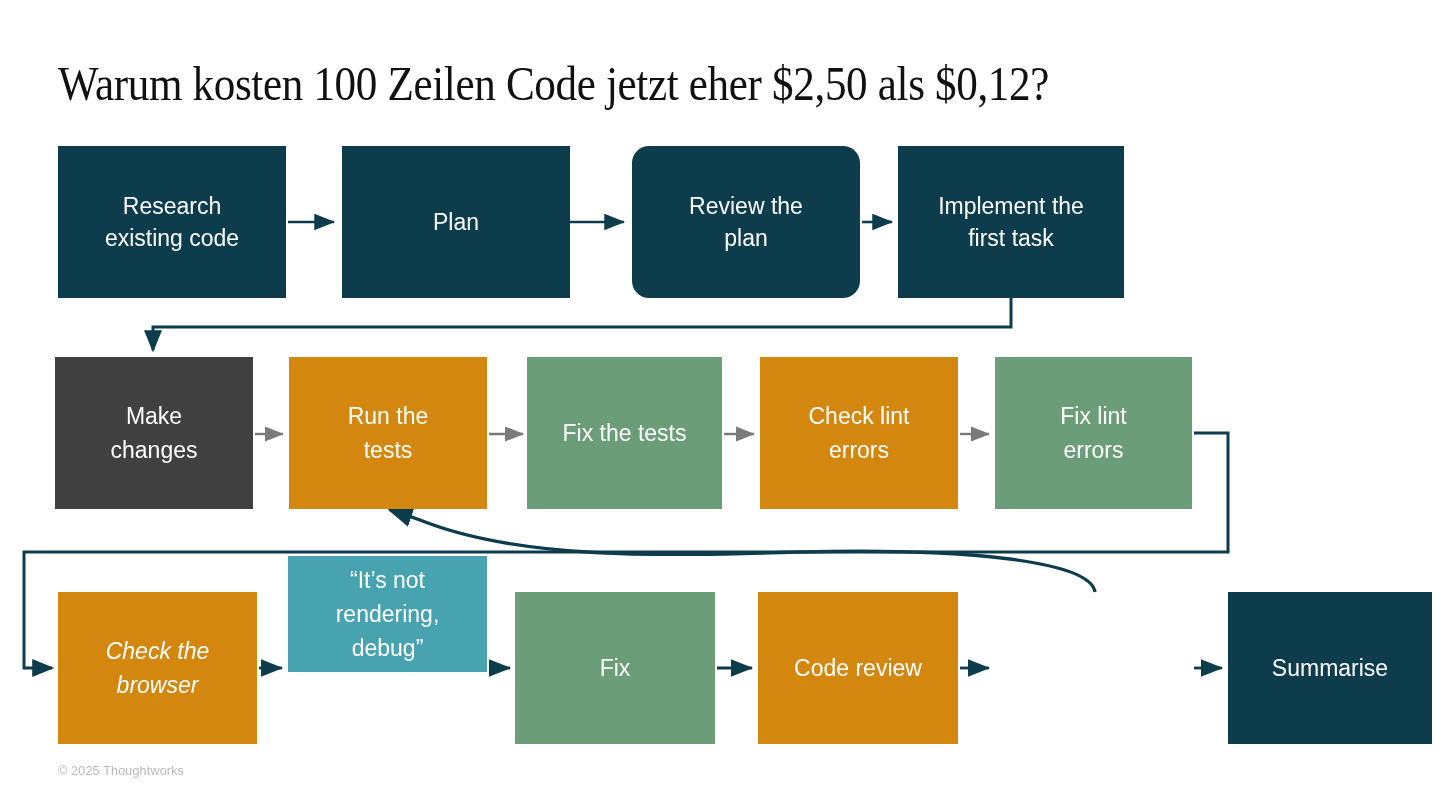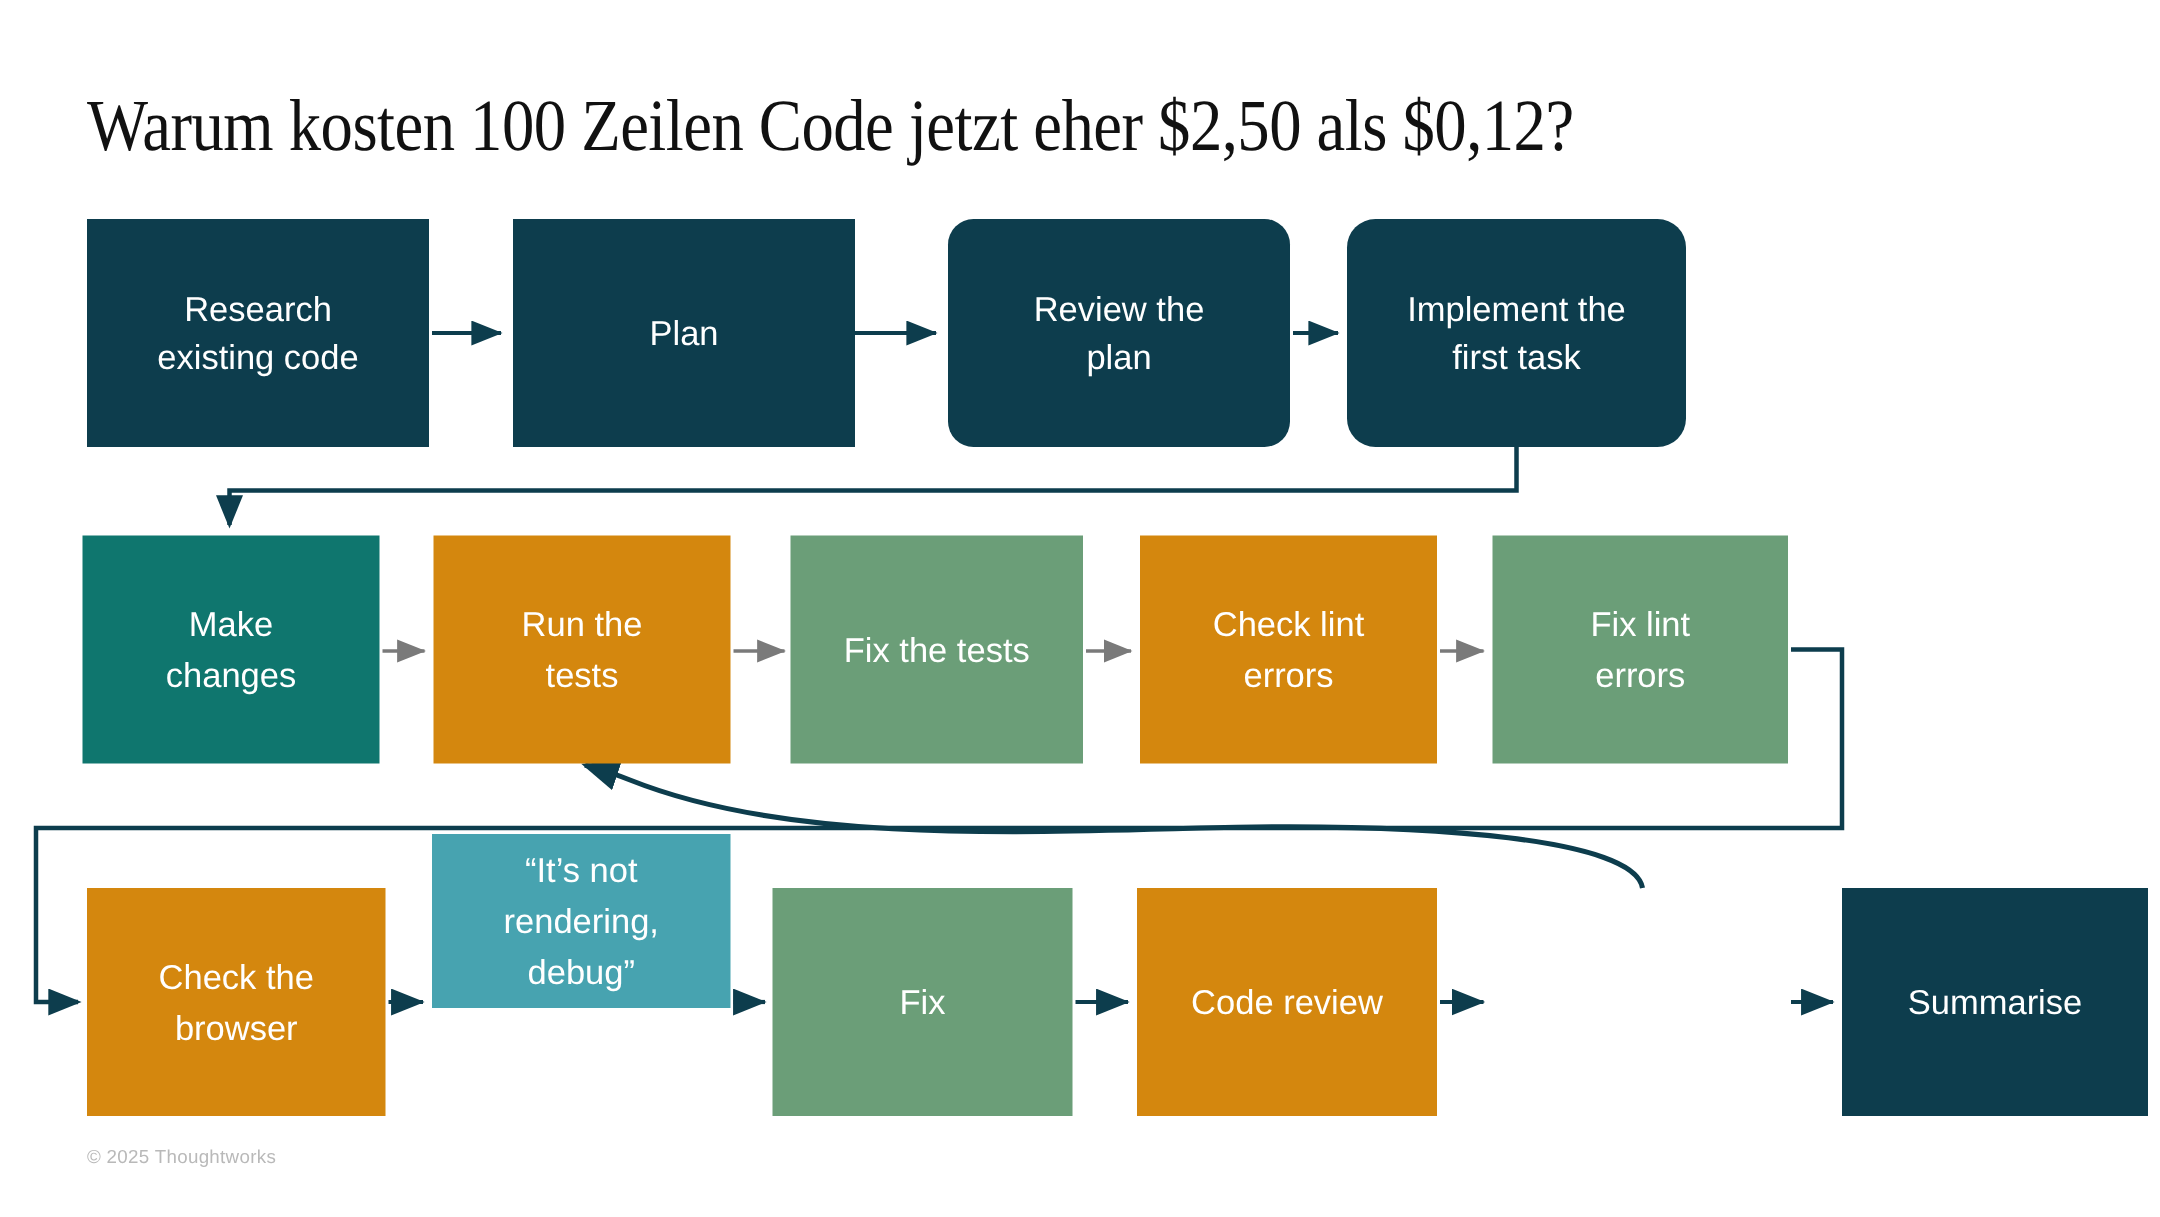--- a/index.html
+++ b/index.html
@@ -20,21 +20,21 @@
 
   .node{
     position:absolute;display:flex;align-items:center;justify-content:center;
     text-align:center;color:#ffffff;box-sizing:border-box;
     font-family:"Liberation Sans", sans-serif;
     padding:2px 8px;
   }
   .node span{display:block;width:100%;}
 
   .navy  {background:#0d3d4d;}
-  .purple{background:#0f766e;}
+  .purple{background:#404040;}
   .orange{background:#d4870e;}
   .green {background:#6b9e78;}
   .teal  {background:#47a3b0;}
 
   svg.links{position:absolute;left:0;top:0;width:1440px;height:811px;overflow:visible;pointer-events:none;}
 
   #footer{
     position:absolute;left:58px;top:764px;
     font-size:12.5px;color:#b9b9b9;letter-spacing:0.2px;
     font-family:"Liberation Sans", sans-serif;
@@ -90,41 +90,41 @@
 
   <div class="node navy" style="left:58px;top:146px;width:228px;height:152px;font-size:23px;line-height:32px;">
     <span>Research<br>existing code</span>
   </div>
   <div class="node navy" style="left:342px;top:146px;width:228px;height:152px;font-size:23px;line-height:32px;">
     <span>Plan</span>
   </div>
   <div class="node navy" style="left:632px;top:146px;width:228px;height:152px;font-size:23px;line-height:32px;border-radius:17px;">
     <span>Review the<br>plan</span>
   </div>
-  <div class="node navy" style="left:898px;top:146px;width:226px;height:152px;font-size:23px;line-height:32px;border-radius:19px;">
+  <div class="node navy" style="left:898px;top:146px;width:226px;height:152px;font-size:23px;line-height:32px;">
     <span>Implement the<br>first task</span>
   </div>
 
   <div class="node purple" style="left:55px;top:357px;width:198px;height:152px;font-size:23px;line-height:34px;">
     <span>Make<br>changes</span>
   </div>
   <div class="node orange" style="left:289px;top:357px;width:198px;height:152px;font-size:23px;line-height:34px;">
     <span>Run the<br>tests</span>
   </div>
   <div class="node green" style="left:527px;top:357px;width:195px;height:152px;font-size:23px;line-height:34px;">
     <span>Fix the tests</span>
   </div>
   <div class="node orange" style="left:760px;top:357px;width:198px;height:152px;font-size:23px;line-height:34px;">
     <span>Check lint<br>errors</span>
   </div>
   <div class="node green" style="left:995px;top:357px;width:197px;height:152px;font-size:23px;line-height:34px;">
     <span>Fix lint<br>errors</span>
   </div>
 
-  <div class="node orange" style="left:58px;top:592px;width:199px;height:152px;font-size:23px;line-height:34px;">
+  <div class="node orange" style="left:58px;top:592px;width:199px;height:152px;font-size:23px;line-height:34px;font-style:italic;">
     <span>Check the<br>browser</span>
   </div>
   <div class="node teal" style="left:288px;top:556px;width:199px;height:116px;font-size:23px;line-height:34px;">
     <span>“It’s not<br>rendering,<br>debug”</span>
   </div>
   <div class="node green" style="left:515px;top:592px;width:200px;height:152px;font-size:23px;line-height:34px;">
     <span>Fix</span>
   </div>
   <div class="node orange" style="left:758px;top:592px;width:200px;height:152px;font-size:23px;line-height:34px;">
     <span>Code review</span>

